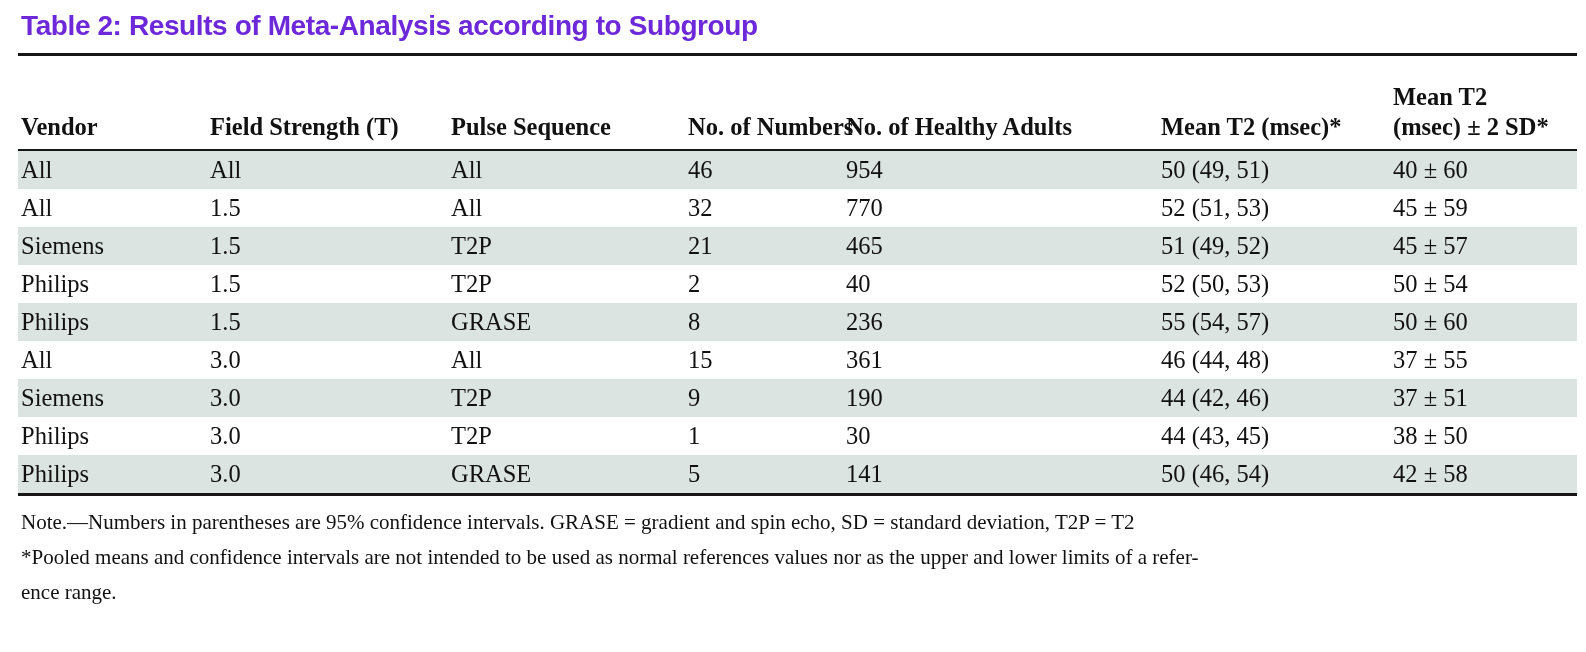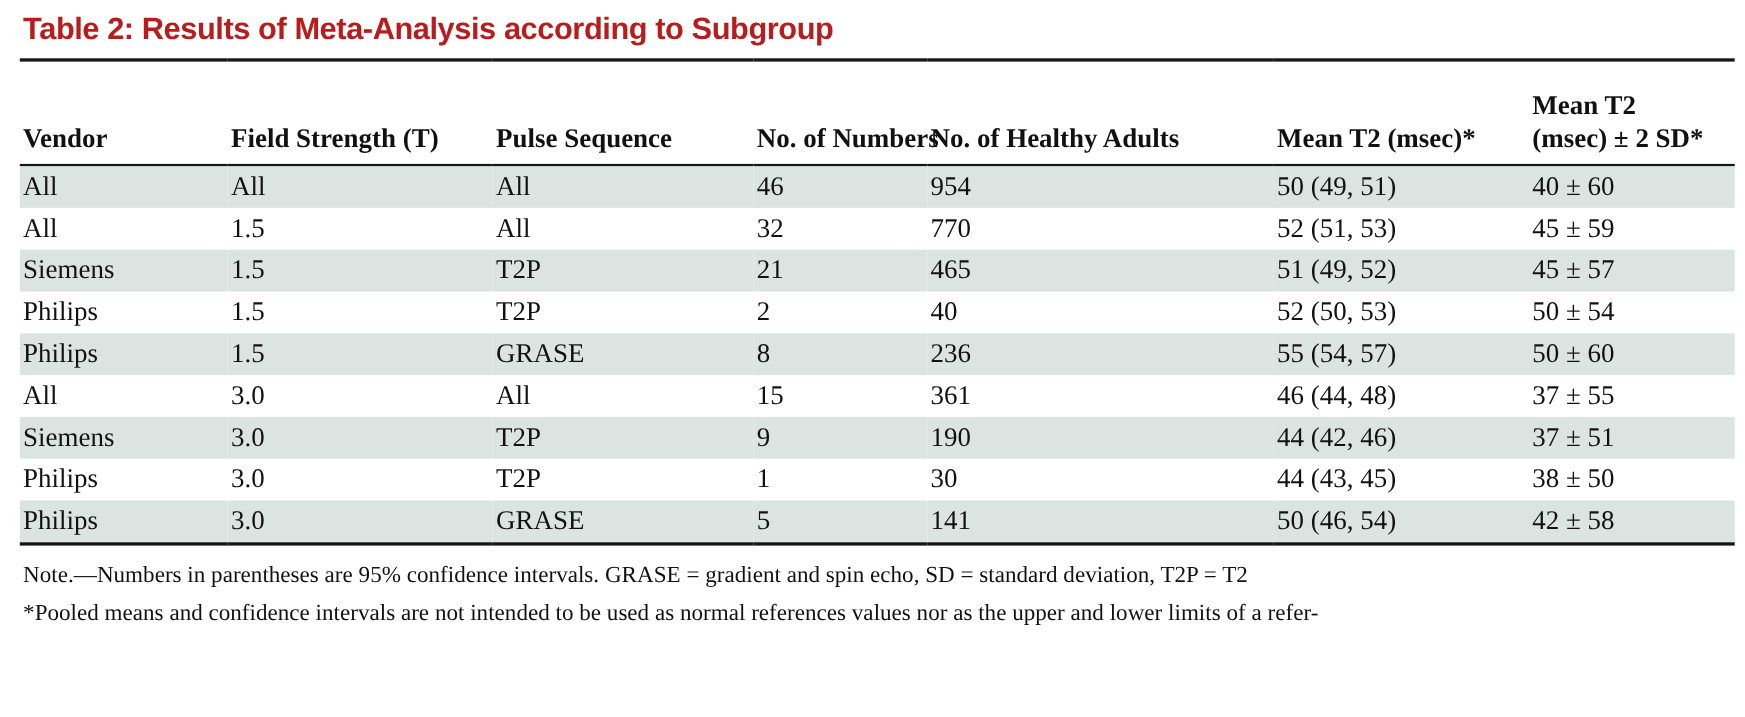--- a/index.html
+++ b/index.html
@@ -15,21 +15,21 @@
     width: 1586px;
     padding: 8px 9px 0 18px;
     color: #111111;
     font-family: "Liberation Serif", "DejaVu Serif", serif;
   }
   .table-title {
     font-family: "Liberation Sans", "DejaVu Sans", sans-serif;
     font-weight: bold;
     font-size: 28px;
     letter-spacing: -0.4px;
-    color: #b91c1c;
+    color: #6d28d9;
     margin: 2px 0 11px 3px;
     white-space: nowrap;
   }
   table.results {
     border-collapse: collapse;
     table-layout: fixed;
     width: 1559px;
     border-top: 3px solid #161616;
     border-bottom: 3px solid #161616;
   }
@@ -201,15 +201,16 @@
           <td><span class="num-wrap num-adults">141</span></td>
           <td>50 (46, 54)</td>
           <td>42 ± 58</td>
         </tr>
       </tbody>
   </table>
 
   <div class="notes">
     <div class="note-line">Note.—Numbers in parentheses are 95% confidence intervals. GRASE = gradient and spin echo, SD = standard deviation, T2P = T2</div>
     <div class="note-line">*Pooled means and confidence intervals are not intended to be used as normal references values nor as the upper and lower limits of a refer-</div>
+    <div class="note-line">ence range.</div>
   </div>
 
 </div>
 
 </body></html>

